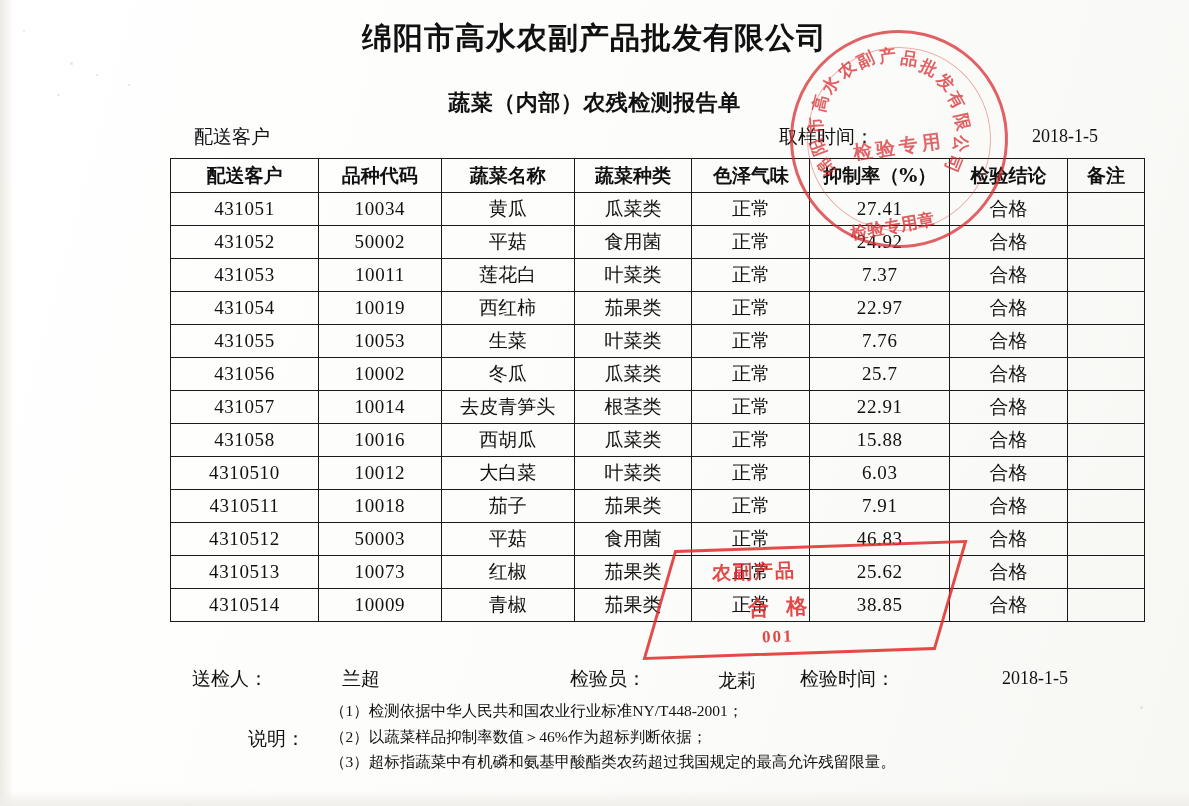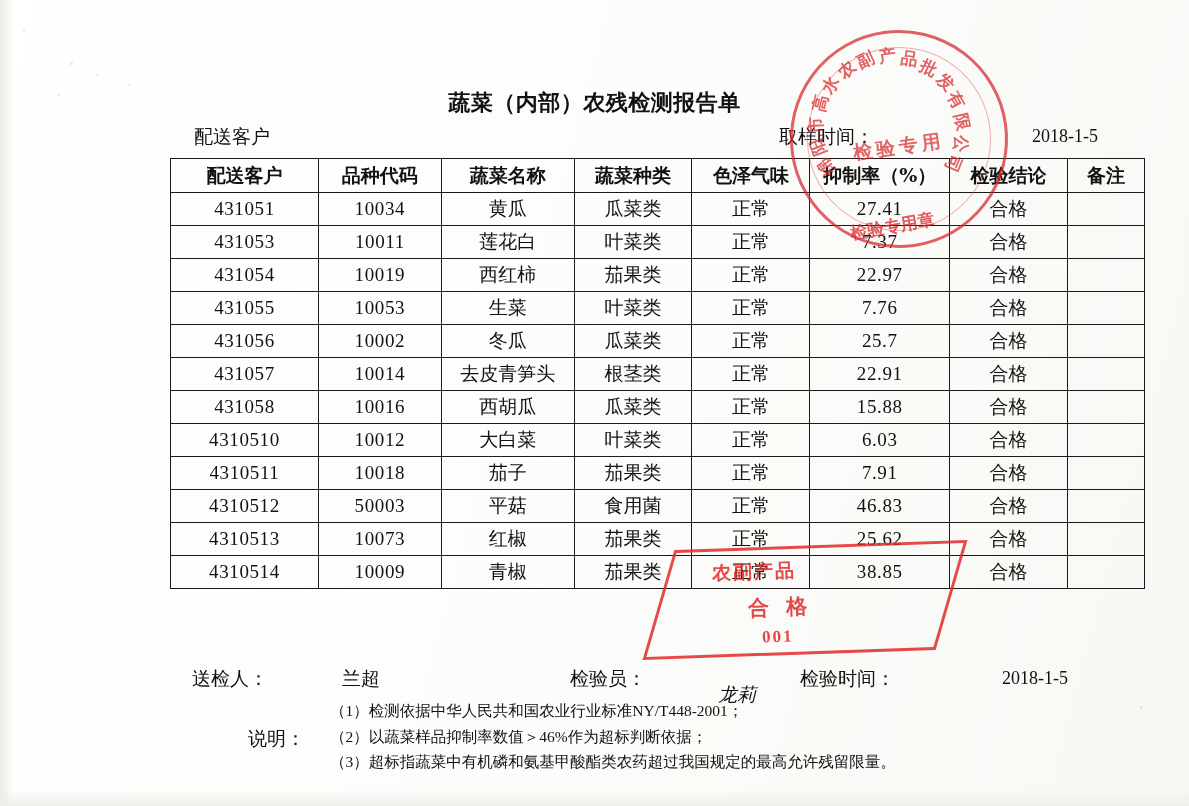--- a/index.html
+++ b/index.html
@@ -113,21 +113,21 @@
     position: absolute;
     left: 170px;
     top: 663px;
     width: 1000px;
     height: 40px;
     font-size: 19px;
   }
   .f-inspsender-label { position:absolute; left:22px; top:3px; }
   .f-inspsender-val { position:absolute; left:172px; top:3px; }
   .f-inspector-label { position:absolute; left:400px; top:3px; }
-  .f-inspector-val { position:absolute; left:548px; top:19px;font-style:italic; }
+  .f-inspector-val { position:absolute; left:548px; top:5px; }
   .f-time-label { position:absolute; left:630px; top:3px; }
   .f-time-val { position:absolute; left:832px; top:5px; font-size:18px; font-family:"Liberation Serif",serif;}
   .notes-label {
     position: absolute;
     left: 248px;
     top: 726px;
     font-size: 19px;
     font-family: Liberation Mono, monospace;
   }
   .notes-list {
@@ -240,20 +240,21 @@
 <div class="page">
   <div class="edge-left"></div>
   <div class="edge-bottom"></div>
   <div class="speck s1"></div>
   <div class="speck s2"></div>
   <div class="speck s3"></div>
   <div class="speck s4"></div>
   <div class="speck s5"></div>
   <div class="speck s6"></div>
 
+  <h1 class="title">绵阳市高水农副产品批发有限公司</h1>
   <h2 class="subtitle">蔬菜（内部）农残检测报告单</h2>
 
   <div class="meta-row">
     <span class="meta-customer">配送客户</span>
     <span class="meta-sample-label">取样时间：</span>
     <span class="meta-date">2018-1-5</span>
   </div>
 
   <table class="report">
     <colgroup>
@@ -283,20 +284,30 @@
           <td class="num">431051</td>
           <td class="num">10034</td>
           <td>黄瓜</td>
           <td>瓜菜类</td>
           <td>正常</td>
           <td class="num">27.41</td>
           <td>合格</td>
           <td></td>
         </tr>
         <tr>
+          <td class="num">431052</td>
+          <td class="num">50002</td>
+          <td>平菇</td>
+          <td>食用菌</td>
+          <td>正常</td>
+          <td class="num">24.92</td>
+          <td>合格</td>
+          <td></td>
+        </tr>
+        <tr>
           <td class="num">431053</td>
           <td class="num">10011</td>
           <td>莲花白</td>
           <td>叶菜类</td>
           <td>正常</td>
           <td class="num">7.37</td>
           <td>合格</td>
           <td></td>
         </tr>
         <tr>

